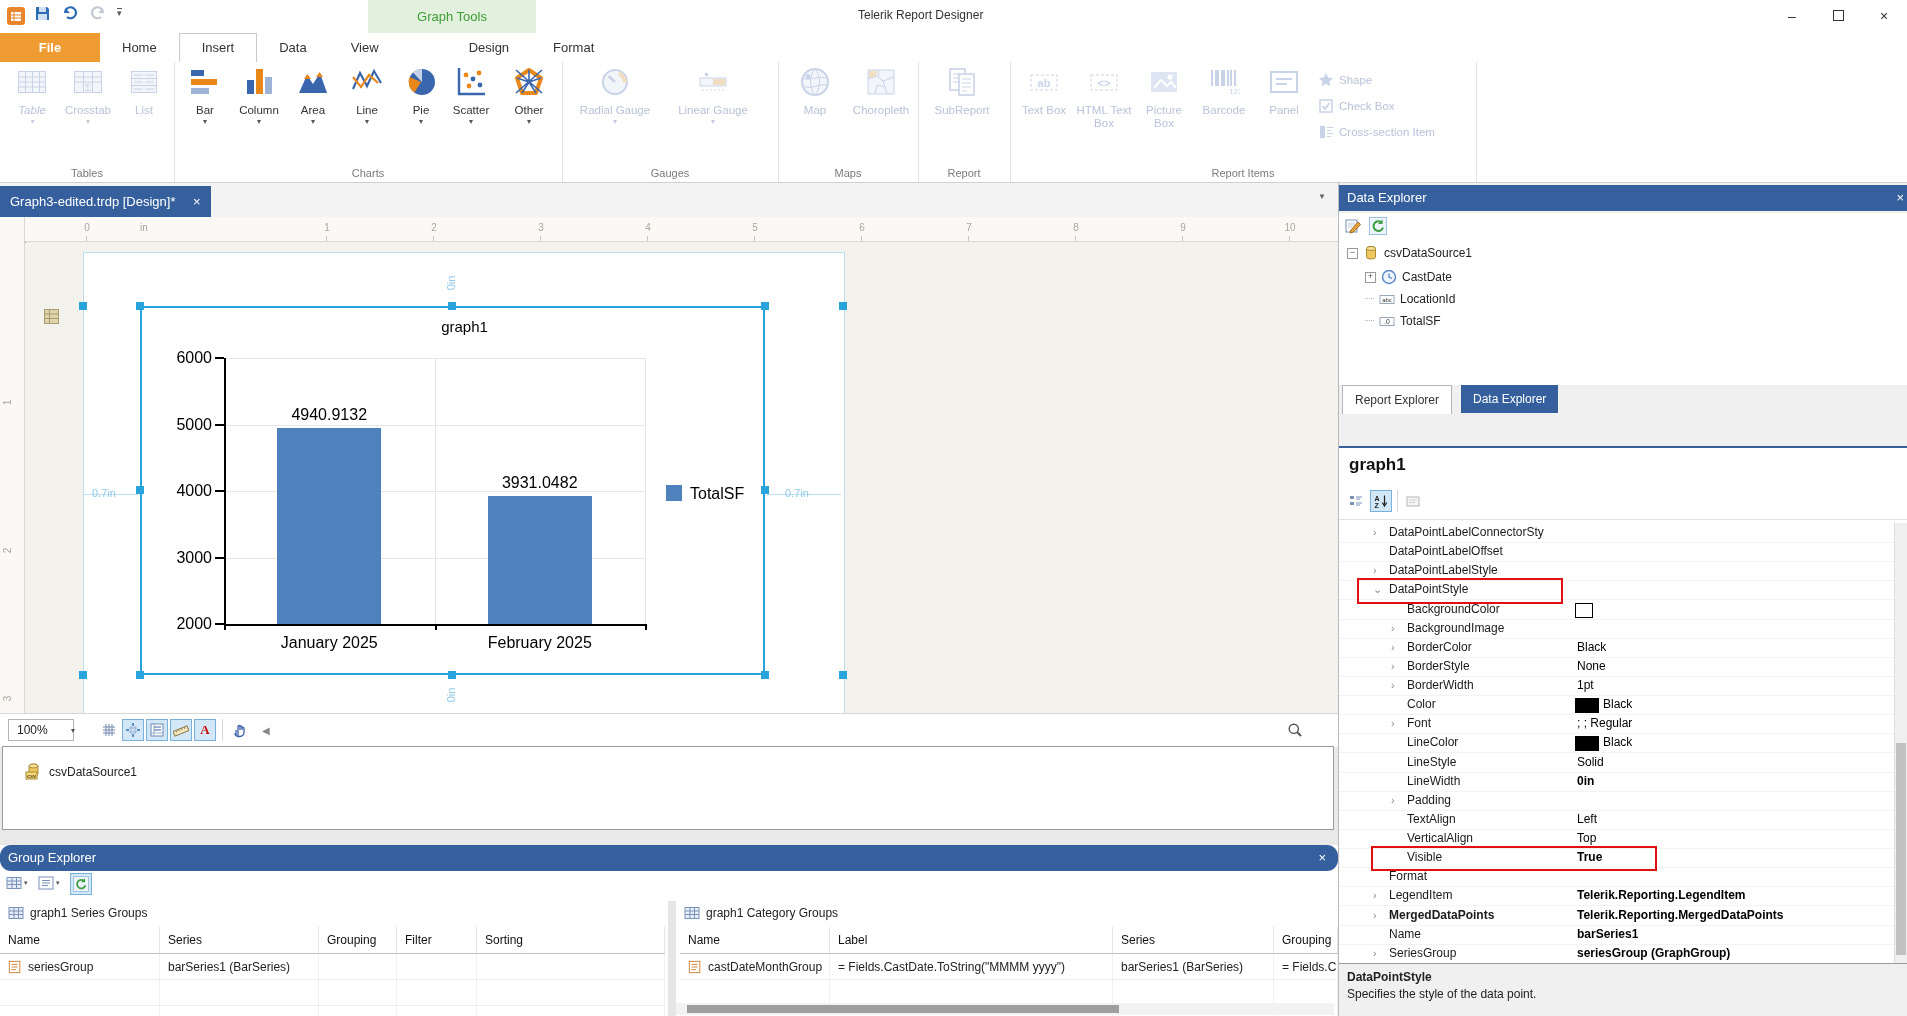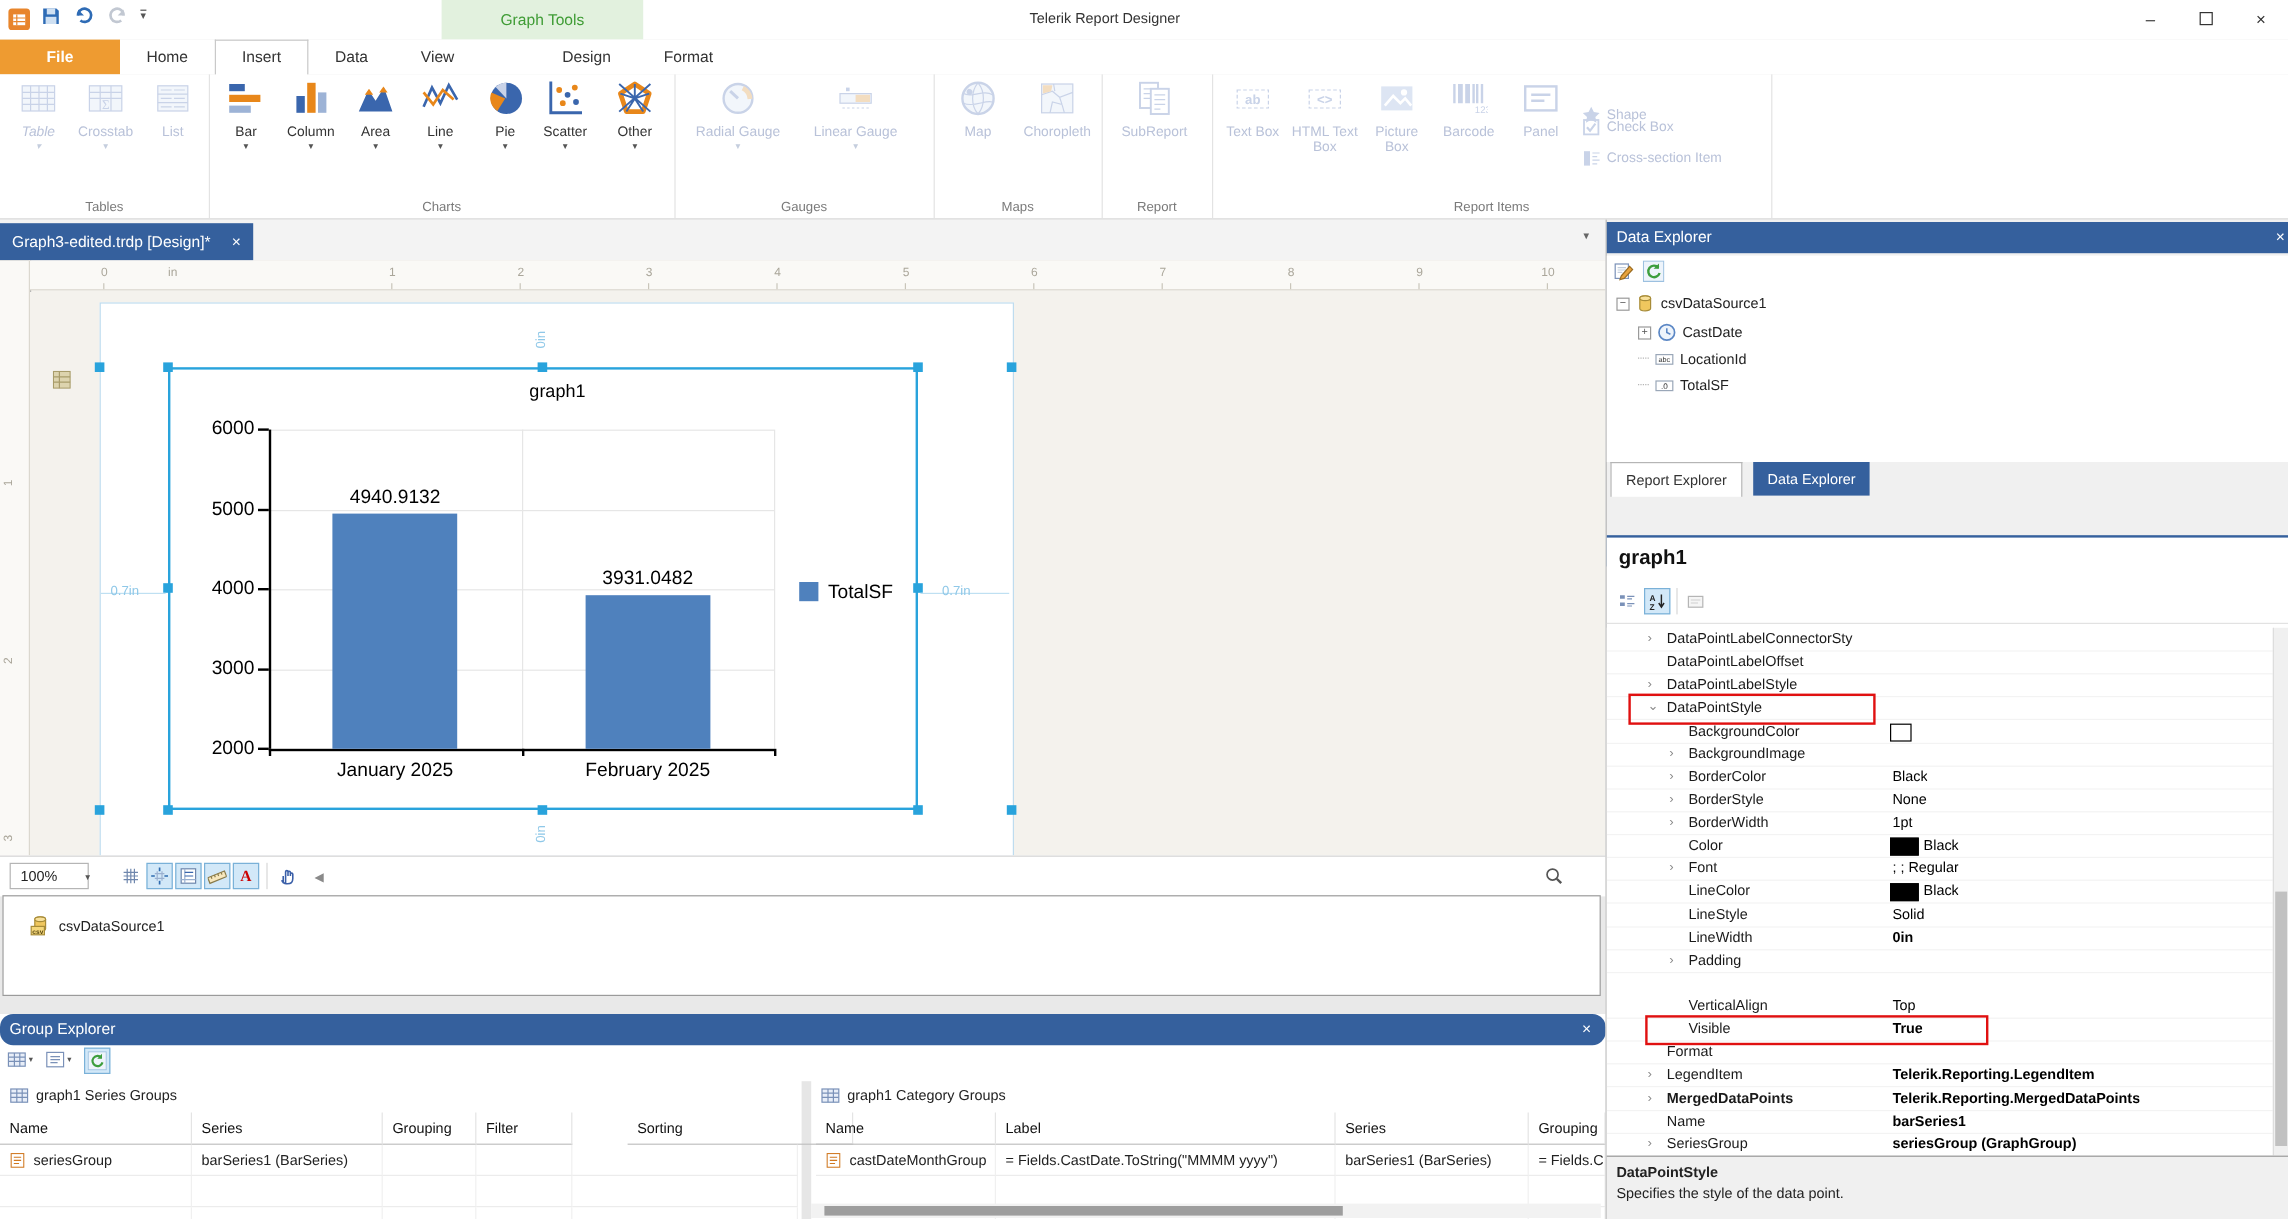--- a/index.html
+++ b/index.html
@@ -224,21 +224,21 @@
               <circle cx="22" cy="11" r="2.6" fill="#fff"></circle>
             </svg></span><div class="blabel">Picture Box</div></div>
         <div class="bigbtn disabled" style="left: 186px; width: 56px;"><span class="icon"><svg width="32" height="32" viewBox="0 0 32 32">
               <path d="M4 4v16M8 4v16M10 4v16M14 4v16M16 4v16M20 4v16M23 4v16M27 4v16" stroke="#c9d3e8" stroke-width="2"></path>
               <text x="21" y="28" font-size="8" fill="#c9d3e8">123</text>
             </svg></span><div class="blabel">Barcode</div></div>
         <div class="bigbtn disabled" style="left: 246px; width: 56px;"><span class="icon"><svg width="32" height="32" viewBox="0 0 32 32">
               <rect x="3" y="6" width="26" height="20" fill="none" stroke="#c9d3e8" stroke-width="2"></rect>
               <path d="M8 13h16M8 18h11" stroke="#c9d3e8" stroke-width="2"></path>
             </svg></span><div class="blabel">Panel</div></div>
-        <div class="stackbtn" style="left: 308px; top: 26px;">
+        <div class="stackbtn" style="left: 308px; top: 10px;">
           <span class="icon"><svg width="16" height="16" viewBox="0 0 16 16">
               <path d="M8 1 l2.2 4.4 4.8 .7 -3.5 3.3 .9 4.8 -4.4-2.4 -4.4 2.4 .9-4.8 -3.5-3.3 4.8-.7 Z" fill="#c9d3e8"></path>
             </svg></span>
           <span>Shape</span>
         </div>
         <div class="stackbtn" style="left: 308px; top: 36px;">
           <span class="icon"><svg width="16" height="16" viewBox="0 0 16 16">
               <rect x="2" y="2" width="12" height="12" fill="none" stroke="#c9d3e8" stroke-width="1.5"></rect>
               <path d="M4.5 8 l2.5 3 4.5-6" stroke="#c9d3e8" fill="none" stroke-width="1.8"></path>
             </svg></span>
@@ -459,21 +459,21 @@
               <rect x="1" y="2.5" width="14" height="11" fill="#e8eef8" stroke="#7a91b8"></rect>
               <path d="M1 6h14M1 9.5h14M6 2.5v11M10.5 2.5v11" stroke="#7a91b8"></path>
             </svg></span>
           <span>graph1 Category Groups</span>
         </div>
         <div style="position: absolute; left: 668px; top: 56px; width: 8px; height: 115px; background: rgb(230, 230, 230);"></div>
         <div class="gcell ghead" style="left: 0px; top: 82px; width: 160px; height: 27px; border-bottom: 1px solid rgb(192, 192, 192); border-right: 1px solid rgb(228, 228, 228);">Name</div>
         <div class="gcell ghead" style="left: 160px; top: 82px; width: 159px; height: 27px; border-bottom: 1px solid rgb(192, 192, 192); border-right: 1px solid rgb(228, 228, 228);">Series</div>
         <div class="gcell ghead" style="left: 319px; top: 82px; width: 78px; height: 27px; border-bottom: 1px solid rgb(192, 192, 192); border-right: 1px solid rgb(228, 228, 228);">Grouping</div>
         <div class="gcell ghead" style="left: 397px; top: 82px; width: 80px; height: 27px; border-bottom: 1px solid rgb(192, 192, 192); border-right: 1px solid rgb(228, 228, 228);">Filter</div>
-        <div class="gcell ghead" style="left: 477px; top: 82px; width: 188px; height: 27px; border-bottom: 1px solid rgb(192, 192, 192); border-right: 1px solid rgb(228, 228, 228); margin-left: 46px;">Sorting</div>
+        <div class="gcell ghead" style="left: 477px; top: 82px; width: 188px; height: 27px; border-bottom: 1px solid rgb(192, 192, 192); border-right: 1px solid rgb(228, 228, 228);">Sorting</div>
         <div class="gcell" style="left: 0px; top: 109px; width: 160px; height: 26px; border-bottom: 1px solid rgb(236, 236, 236); border-right: 1px solid rgb(240, 240, 240);">
           <span style="display: flex; align-items: center; gap: 6px; height: 26px;">
             <span class="icon"><svg width="14" height="14" viewBox="0 0 16 16">
                 <rect x="1.5" y="1.5" width="12" height="13" fill="#fff" stroke="#d07820"></rect>
                 <path d="M4 5h7M4 8h7M4 11h5" stroke="#d07820"></path>
               </svg></span>
             <span>seriesGroup</span>
           </span>
         </div>
         <div class="gcell" style="left: 160px; top: 109px; width: 159px; height: 26px; border-bottom: 1px solid rgb(236, 236, 236); border-right: 1px solid rgb(240, 240, 240);">barSeries1 (BarSeries)</div>
@@ -664,20 +664,24 @@
         </div>
         <div class="prow" style="top: 248.696px;">
           <div class="pname" style="left: 68px; width: 160px;">LineWidth</div>
           <div class="pval" style="left: 238px; font-weight: bold;">0in</div>
         </div>
         <div class="prow" style="top: 267.826px;">
           <div class="pexp" style="left: 52px; font-size: 11px;">›</div>
           <div class="pname" style="left: 68px; width: 160px;">Padding</div>
           <div class="pval" style="left: 238px;"></div>
         </div>
+        <div class="prow" style="top: 286.957px;">
+          <div class="pname" style="left: 68px; width: 160px;">TextAlign</div>
+          <div class="pval" style="left: 238px;">Left</div>
+        </div>
         <div class="prow" style="top: 306.087px;">
           <div class="pname" style="left: 68px; width: 160px;">VerticalAlign</div>
           <div class="pval" style="left: 238px;">Top</div>
         </div>
         <div class="prow" style="top: 325.217px;">
           <div class="pname" style="left: 68px; width: 160px;">Visible</div>
           <div class="pval" style="left: 238px; font-weight: bold;">True</div>
         </div>
         <div class="redbox" style="left: 32px; top: 323.217px; width: 282px; height: 21.1304px;"></div>
         <div class="prow" style="top: 344.348px;">

